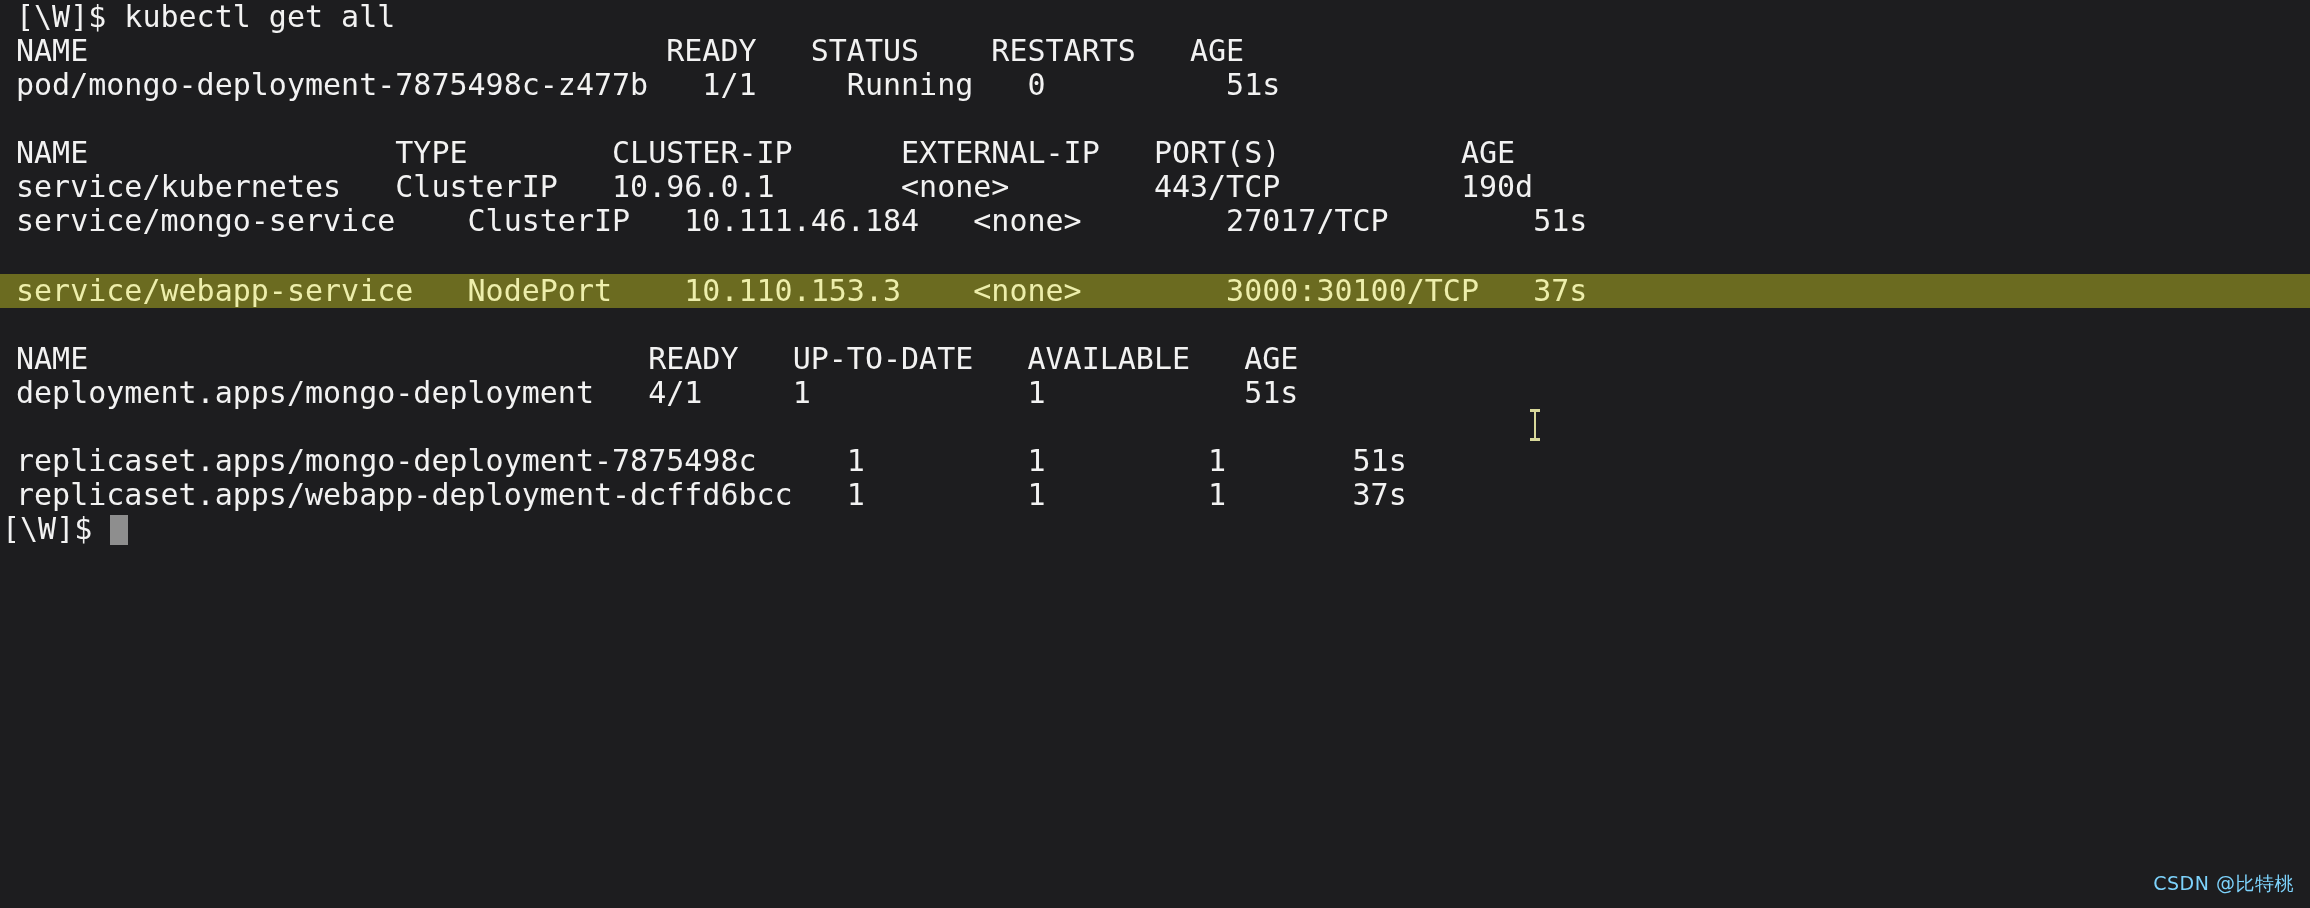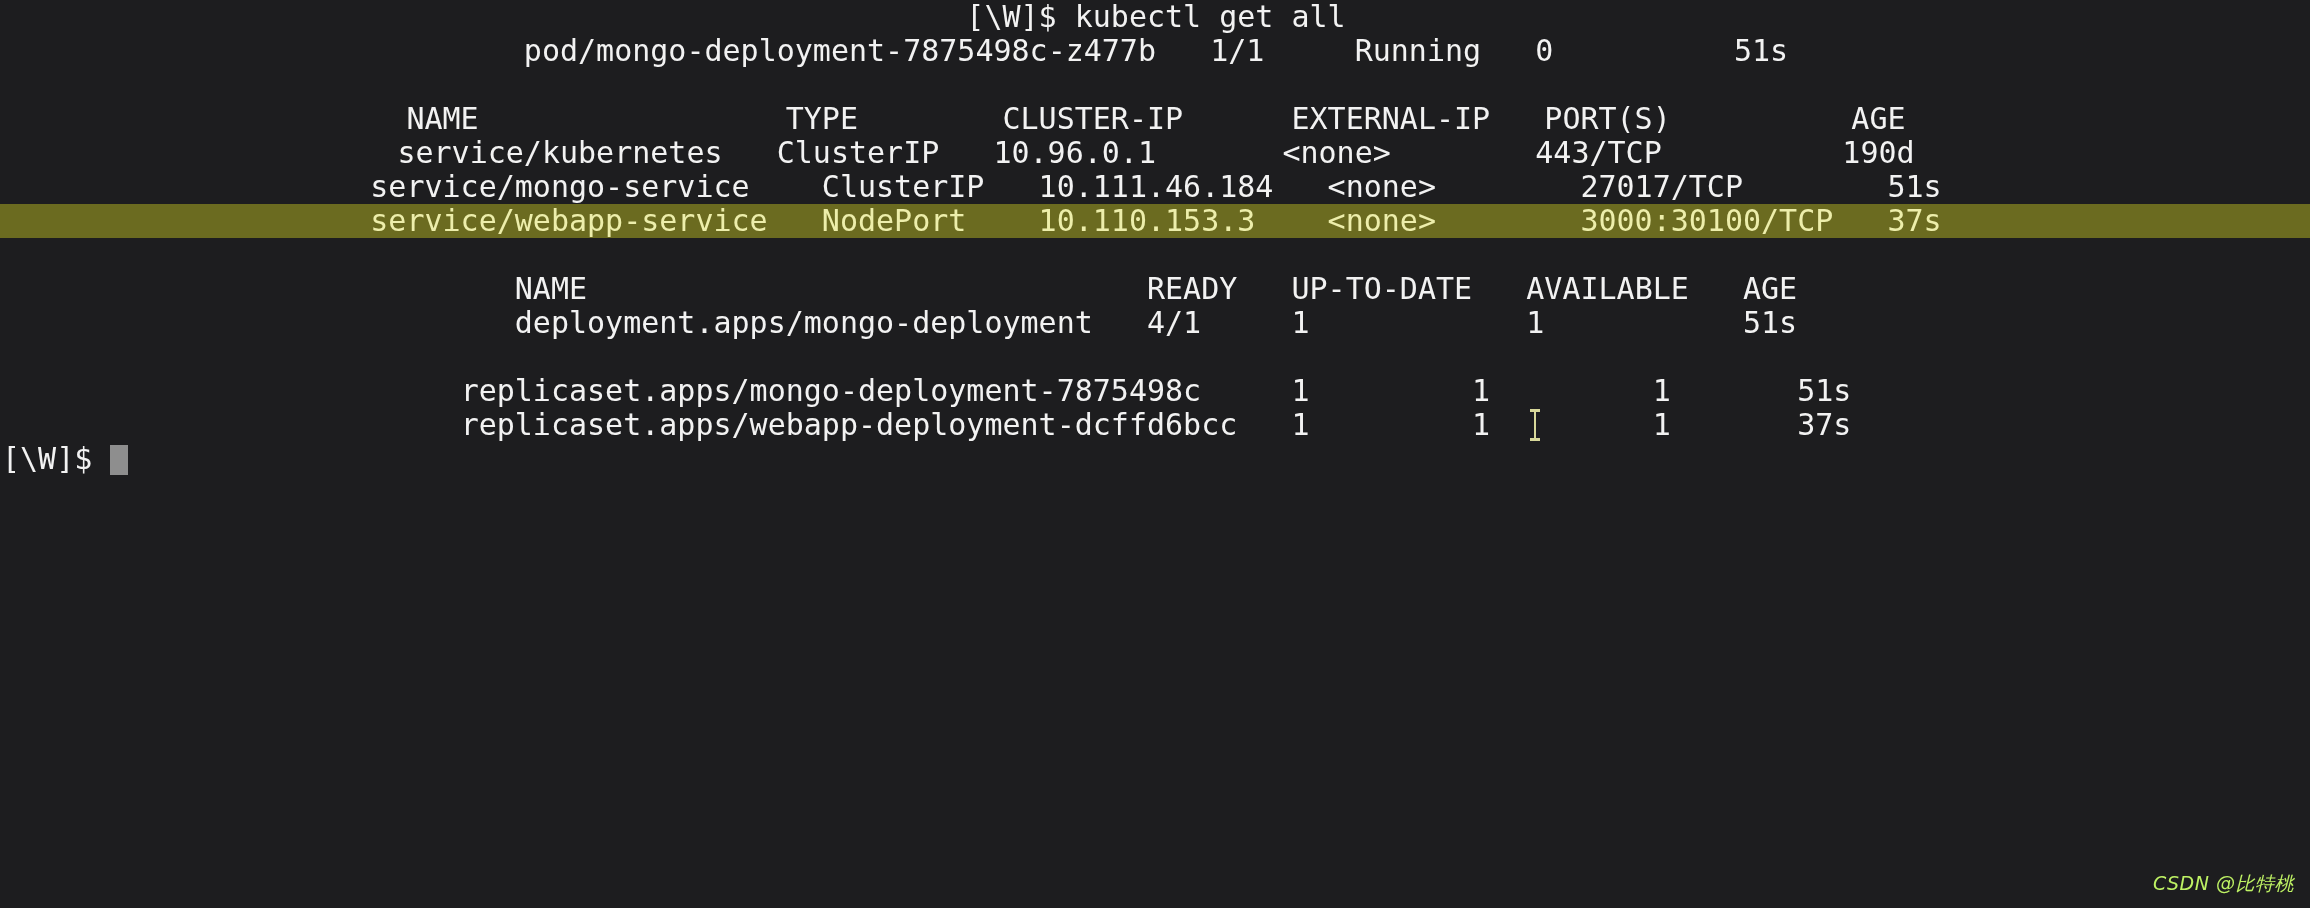--- a/index.html
+++ b/index.html
@@ -18,28 +18,28 @@
     color: #f2f2f2;
     overflow: hidden;
     box-sizing: border-box;
     padding: 0;
     letter-spacing: 0px;
     -webkit-font-smoothing: antialiased;
   }
   .line {
     white-space: pre;
     height: 34px;
-    padding-left: 2px;
+    padding-left: 16px;
     box-sizing: border-box;
-    text-align: center;
   }
   .line.blank { color: transparent; }
   .line.highlight {
     background: #6b6b20;
     color: #edeeab;
+    margin-top: 36px;
   }
   .prompt-line { white-space: pre; height: 34px; padding-left: 2px; }
   .cursor-block {
     display: inline-block;
     width: 18px;
     height: 30px;
     background: #8e8e8e;
     vertical-align: -6px;
   }
   .mouse-cursor {
@@ -50,33 +50,33 @@
     height: 34px;
     pointer-events: none;
   }
   .mouse-cursor svg { display: block; }
   .watermark {
     position: absolute;
     right: 16px;
     bottom: 8px;
     font-family: "DejaVu Sans", "Liberation Sans", sans-serif;
     font-size: 19px;
-    color: #bef264;
+    color: #7dd3fc;
     letter-spacing: 0.5px;
     white-space: pre;
-    font-style: italic;
   }
 </style>
 </head>
 <body>
 
 <div id="terminal">
 
   <div class="line">[\W]$ kubectl get all</div>
 
+  <div class="line">NAME                                READY   STATUS    RESTARTS   AGE</div>
   <div class="line">pod/mongo-deployment-7875498c-z477b   1/1     Running   0          51s</div>
 
   <div class="line blank"> </div>
 
   <div class="line">NAME                 TYPE        CLUSTER-IP      EXTERNAL-IP   PORT(S)          AGE</div>
   <div class="line">service/kubernetes   ClusterIP   10.96.0.1       &lt;none&gt;        443/TCP          190d</div>
   <div class="line">service/mongo-service    ClusterIP   10.111.46.184   &lt;none&gt;        27017/TCP        51s</div>
   <div class="line highlight">service/webapp-service   NodePort    10.110.153.3    &lt;none&gt;        3000:30100/TCP   37s</div>
 
   <div class="line blank"> </div>

